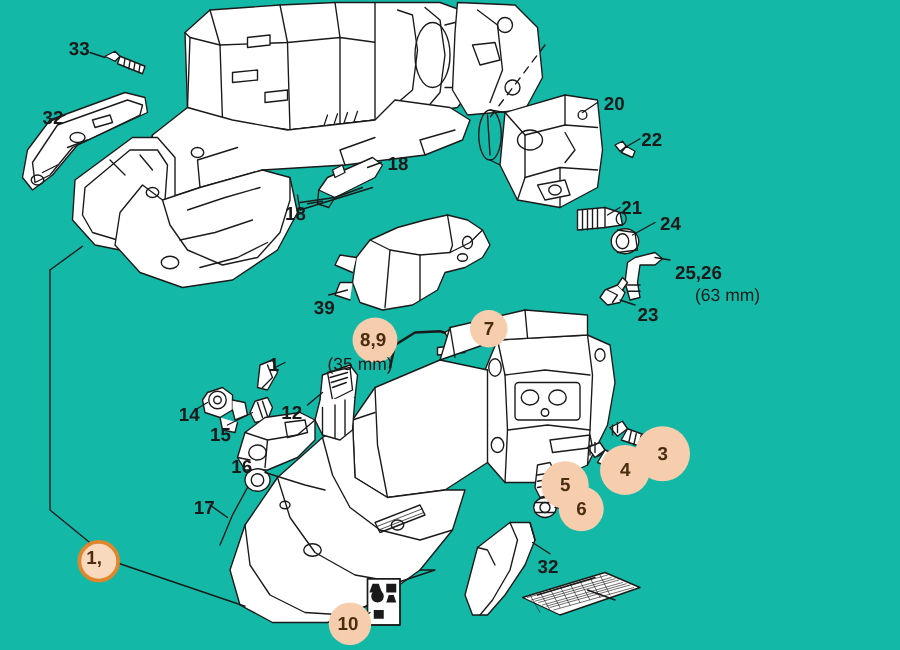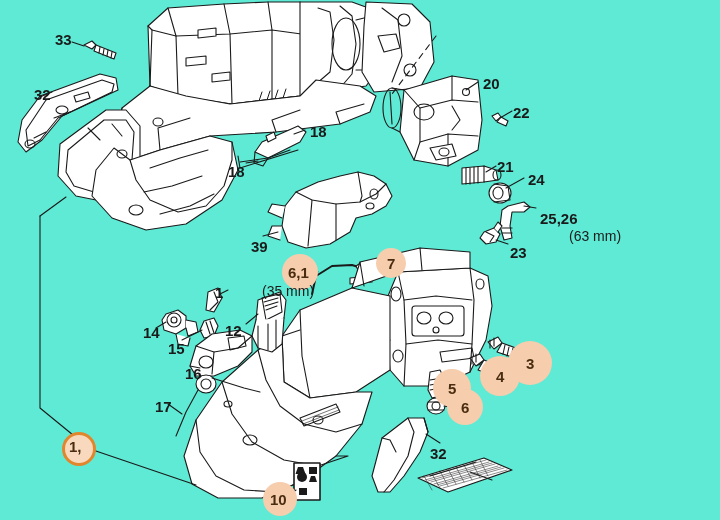--- a/index.html
+++ b/index.html
@@ -1,17 +1,17 @@
 <!DOCTYPE html>
 <html><head>
 <meta charset="utf-8">
 <style>
   html,body{margin:0;padding:0;background:#ffffff;}
   body{font-family:"Liberation Sans",sans-serif;}
-  #stage{position:relative;width:720px;height:520px;background:#5eead4;overflow:hidden;}
+  #stage{position:relative;width:720px;height:520px;background:#14b8a6;overflow:hidden;}
   #art{position:absolute;left:0;top:0;width:720px;height:520px;}
   .callout{position:absolute;font-weight:bold;color:#1a1a1a;font-size:15px;line-height:1;white-space:nowrap;}
   .hl{position:absolute;border-radius:50%;background:#f6cdad;}
   .hl.ring{background:#f8d9bd;border:3px solid #e2862d;}
   .hl-label{position:absolute;font-weight:bold;color:#4a2d10;font-size:15px;white-space:nowrap;}
   .plain{position:absolute;font-size:14px;color:#1a1a1a;white-space:nowrap;}
   .plain.b{font-weight:bold;font-size:15px;}
 </style>
 </head>
 <body>
@@ -403,24 +403,24 @@
   <div class="callout" style="left:251px;top:239px;">39</div>
   <div class="callout" style="left:215px;top:285px;">1</div>
   <div class="callout" style="left:225px;top:323px;">12</div>
   <div class="callout" style="left:143px;top:325px;">14</div>
   <div class="callout" style="left:168px;top:341px;">15</div>
   <div class="callout" style="left:185px;top:366px;">16</div>
   <div class="callout" style="left:155px;top:399px;">17</div>
   <div class="callout" style="left:430px;top:446px;">32</div>
 
   <div class="plain b" style="left:540px;top:210px;">25,26</div>
-  <div class="plain" style="left:569px;top:228px;text-align:right;">(63 mm)</div>
+  <div class="plain" style="left:556px;top:228px;text-align:right;">(63 mm)</div>
   <div class="plain" style="left:262px;top:283px;">(35 mm)</div>
 
-  <div class="hl-label" style="left:288px;top:264px;">6,1</div>
+  <div class="hl-label" style="left:288px;top:264px;">8,9</div>
   <div class="hl-label" style="left:387px;top:255px;">7</div>
   <div class="hl-label" style="left:526px;top:355px;">3</div>
   <div class="hl-label" style="left:496px;top:368px;">4</div>
   <div class="hl-label" style="left:448px;top:380px;">5</div>
   <div class="hl-label" style="left:461px;top:399px;">6</div>
   <div class="hl-label" style="left:270px;top:491px;">10</div>
   <div class="hl-label" style="left:69px;top:438px;">1,</div>
 
 </div>
 

